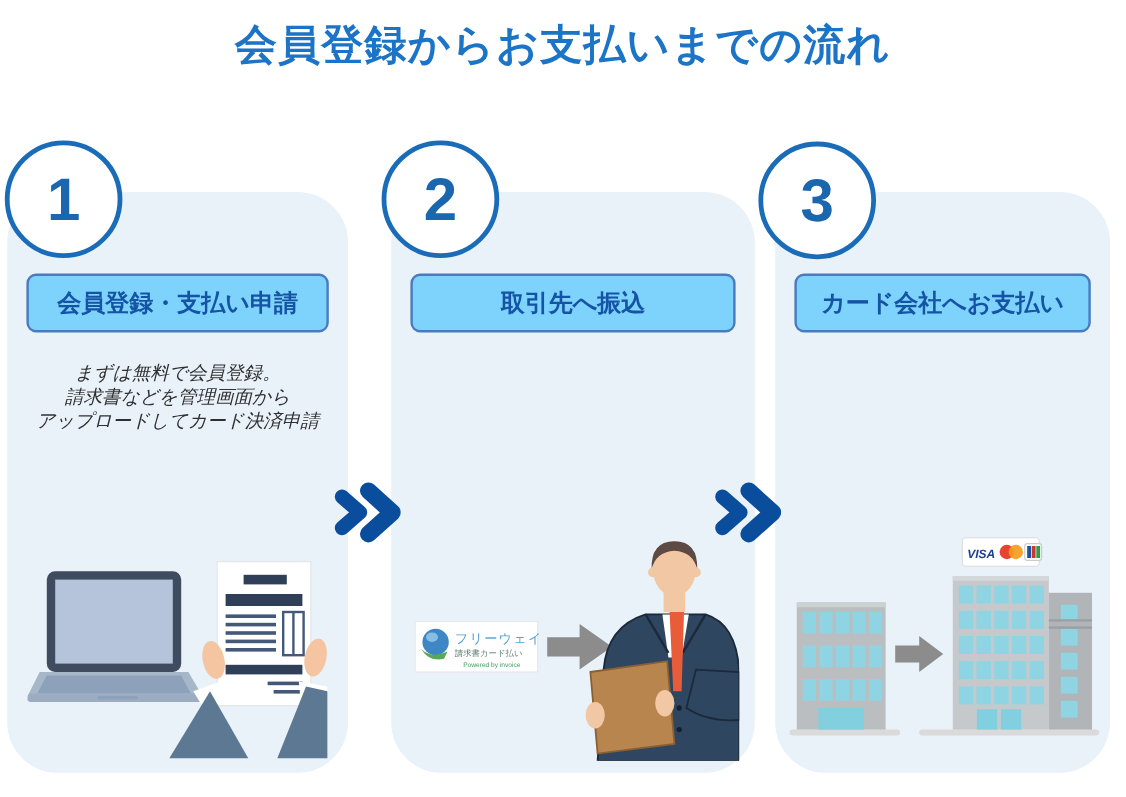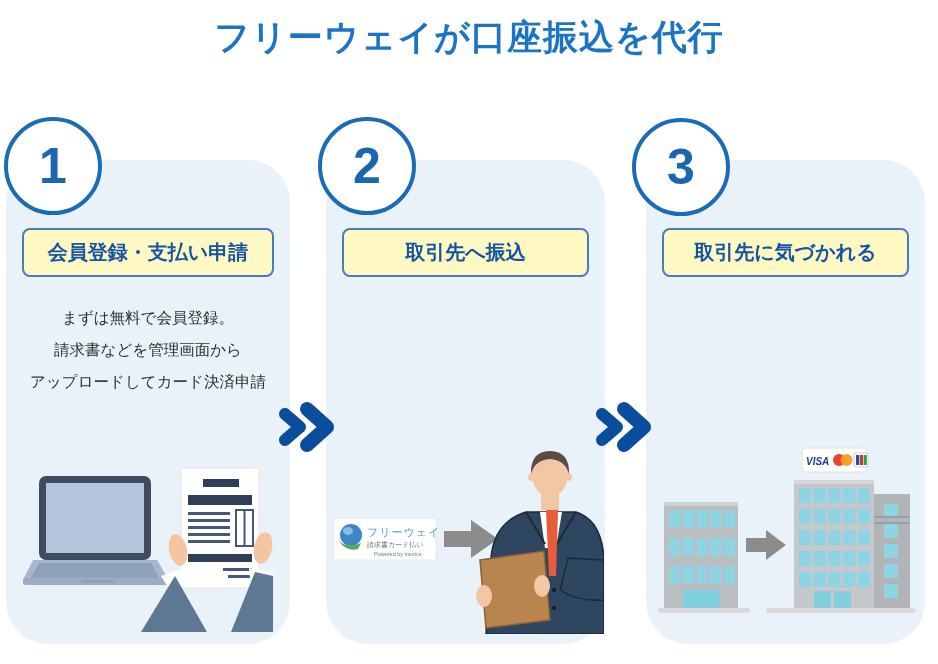--- a/index.html
+++ b/index.html
@@ -3,49 +3,49 @@
 <meta charset="utf-8">
 <style>
   html,body{margin:0;padding:0;background:#ffffff;font-family:"Liberation Sans",sans-serif;}
   .canvas{position:relative;width:938px;height:664px;background:#ffffff;overflow:hidden;}
 
   .title{position:absolute;top:14px;left:0;width:100%;text-align:center;
          font-size:35px;font-weight:bold;color:#1b74c6;letter-spacing:1px;}
 
   .card{position:absolute;top:160px;height:484px;background:#e9f1f9;border-radius:42px;}
   .card1{left:6px;width:284px;}
-  .card2{left:326px;width:279px;}
+  .card2{left:326px;width:279px;padding-left:24px;}
   .card3{left:646px;width:279px;}
 
   .step-circle{position:absolute;width:90px;height:90px;background:#ffffff;
          border:4px solid #1a6cb8;border-radius:50%;display:flex;align-items:center;
          justify-content:center;font-size:50px;font-weight:bold;color:#1a66af;z-index:2;}
   .c1{left:4px;top:117px;} .c2{left:318px;top:117px;} .c3{left:632px;top:118px;}
 
-  .step-label{position:absolute;top:68px;left:16px;right:16px;height:45px;background:#fef9c3;
+  .step-label{position:absolute;top:68px;left:16px;right:16px;height:45px;background:#7dd3fc;
          border:2px solid #4a7bbf;border-radius:8px;display:flex;align-items:center;
          justify-content:center;font-size:20px;font-weight:bold;color:#1553a5;}
 
   .step-desc{position:absolute;top:142px;left:4px;right:4px;text-align:center;
-         font-size:15.5px;line-height:32px;color:#2f2f2f;white-space:pre-line;}
+         font-size:15.5px;line-height:20px;color:#2f2f2f;white-space:pre-line;font-style:italic;}
 
   .illustration{position:absolute;left:50%;transform:translateX(-50%);}
   .il1{bottom:12px;width:250px;height:168px;}
   .il2{bottom:10px;width:276px;height:186px;}
   .il3{bottom:26px;width:264px;height:176px;}
 
   .chevron{position:absolute;top:399px;width:58px;height:56px;z-index:3;}
   .ch1{left:276px;} .ch2{left:593px;}
 </style>
 </head>
 <body>
 
 <div class="canvas">
 
-  <div class="title">フリーウェイが口座振込を代行</div>
+  <div class="title">会員登録からお支払いまでの流れ</div>
 
   <div class="step-circle c1">
     <span>1</span>
   </div>
   <div class="step-circle c2">
     <span>2</span>
   </div>
   <div class="step-circle c3">
     <span>3</span>
   </div>
@@ -131,21 +131,21 @@
         <circle cx="226" cy="160" r="2.2" fill="#16202e"></circle>
         <polygon points="152,112 216,103 222,172 158,180" fill="#b9854f" stroke="#8a5f33" stroke-width="1.5"></polygon>
         <ellipse cx="156" cy="148" rx="8" ry="11" fill="#f2c7a3"></ellipse>
         <ellipse cx="214" cy="138" rx="8" ry="11" fill="#f2c7a3"></ellipse>
       </g>
     </svg>
   </div>
 
   <div class="card card3">
     <div class="step-label">
-      <span>取引先に気づかれる</span>
+      <span>カード会社へお支払い</span>
     </div>
 
     <svg class="illustration il3" viewBox="0 0 264 176">
 
       <rect x="4" y="166" width="92" height="5" rx="2.5" fill="#dadada"></rect>
       <rect x="112" y="166" width="150" height="5" rx="2.5" fill="#dadada"></rect>
 
       <g>
         <rect x="10" y="60" width="74" height="106" fill="#babec1"></rect>
         <rect x="10" y="60" width="74" height="4" fill="#cdd1d3"></rect>

